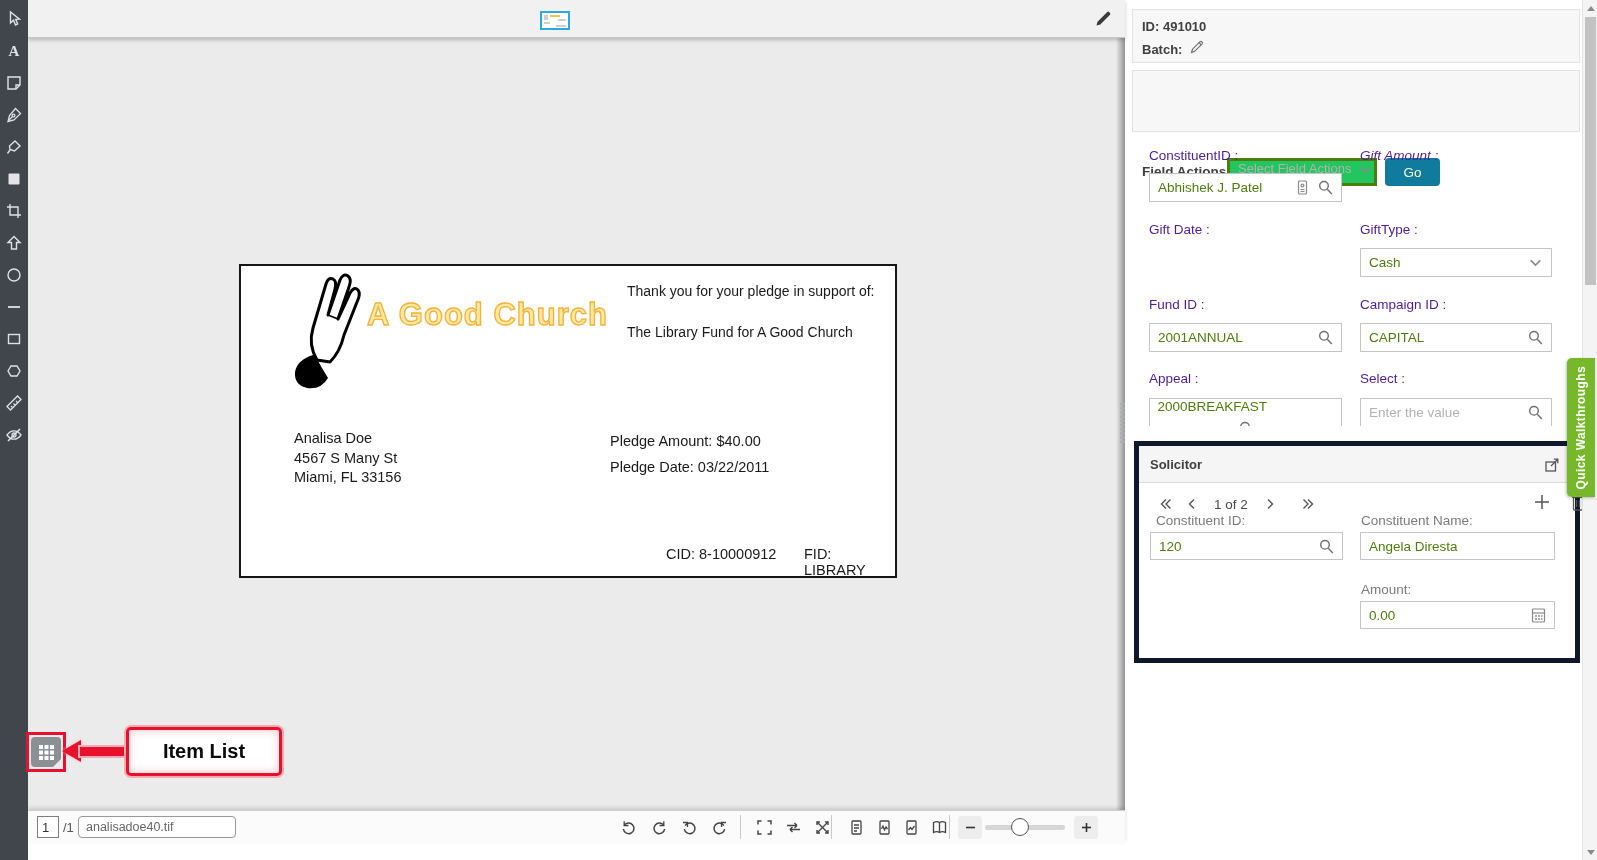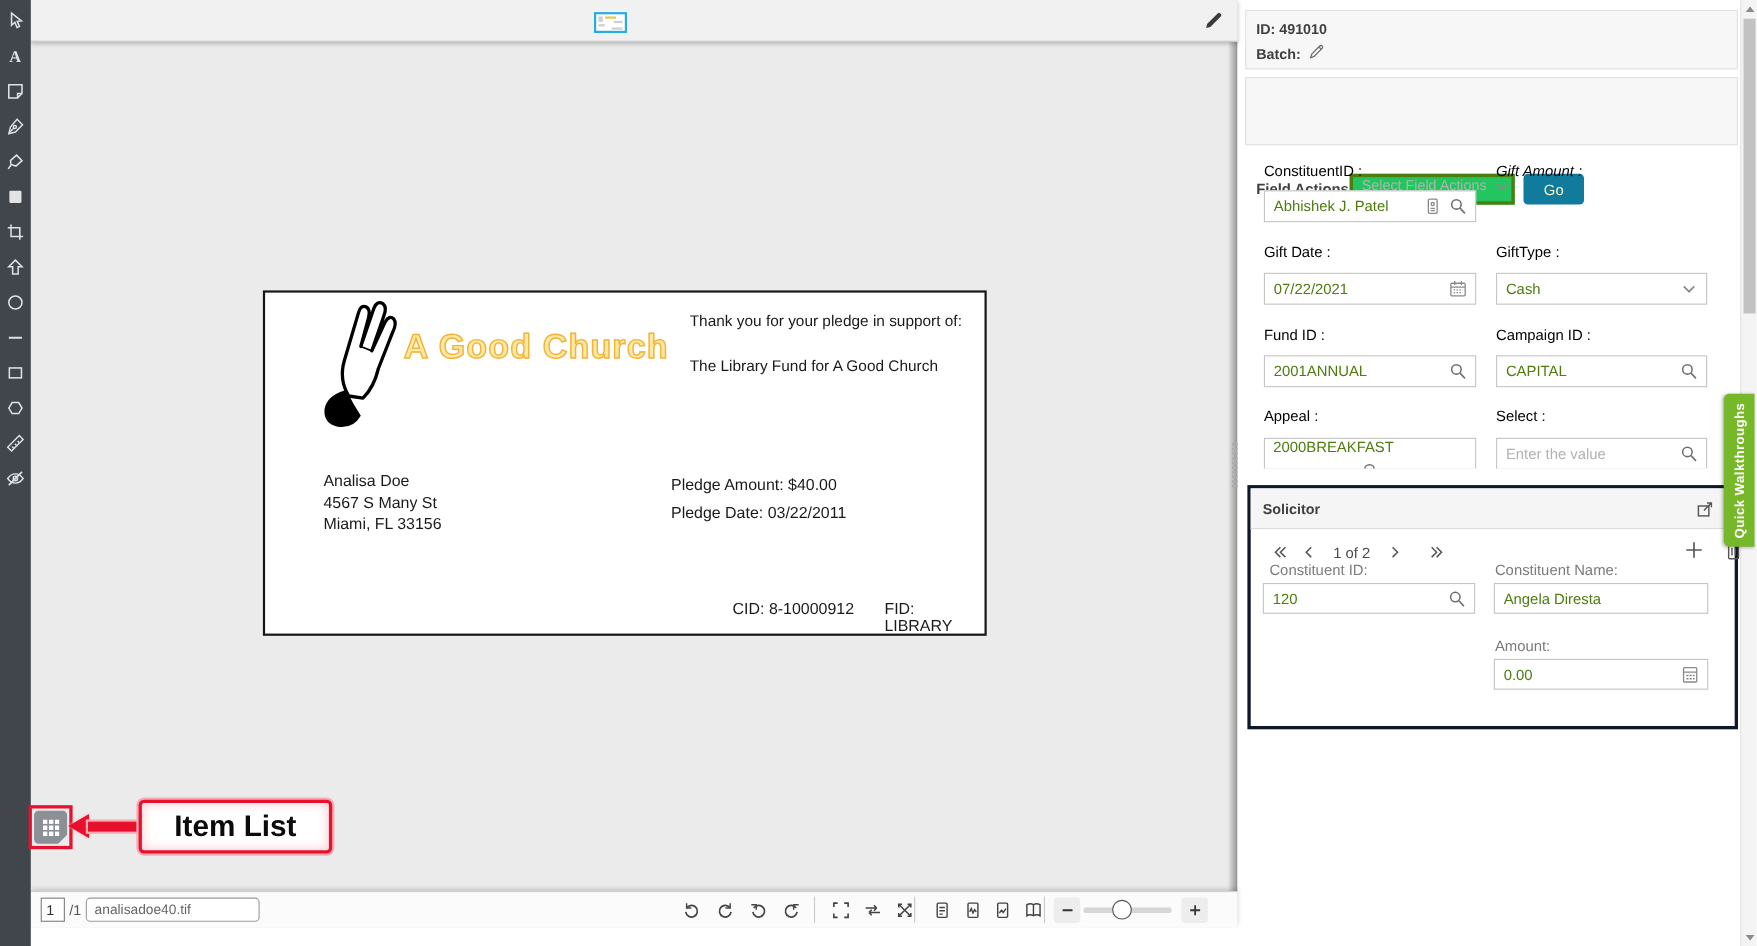--- a/index.html
+++ b/index.html
@@ -62,53 +62,53 @@
   .grid-btn { left:31px; top:737px; width:30px; height:30px; background:#8b9096; border-radius:4px;
     display:flex; align-items:center; justify-content:center; cursor:pointer; }
   .grid-btn::after { content:""; position:absolute; right:-1px; bottom:-1px; width:0; height:0;
     border-style:solid; border-width:0 0 10px 10px; border-color:transparent transparent #ebebeb transparent; }
   .ann-outline { left:26px; top:732px; width:40px; height:40px; border:3px solid #E8112D; pointer-events:none; }
   .ann-shaft { left:80px; top:747px; width:48px; height:9px; background:#E8112D;
     box-shadow:0 0 0 2px #f6aab4; }
   .ann-head { left:62px; top:740px; width:0; height:0; border-style:solid;
     border-width:11.5px 19px 11.5px 0; border-color:transparent #E8112D transparent transparent;
     filter:drop-shadow(0 0 1.5px #f6aab4); }
-  .ann-label { left:126px; top:727px; width:176px; height:49px; background:#fff; border:3px solid #E8112D;
+  .ann-label { left:126px; top:727px; width:156px; height:49px; background:#fff; border:3px solid #E8112D;
     border-radius:5px; box-shadow:0 0 0 2px #f6aab4, inset 0 0 10px rgba(232,17,45,.25);
-    display:flex; align-items:center; justify-content:center; font-size:27px; font-weight:bold; color:#0b0b0b; }
+    display:flex; align-items:center; justify-content:center; font-size:20px; font-weight:bold; color:#0b0b0b; }
 
   
   .right-panel { position:absolute; left:1126px; top:0; width:456px; height:860px; background:#fff;
     color:#404040; }
   .panel-box { position:absolute; left:6px; width:448px; background:#f7f7f7; border:1px solid #e2e2e2; }
   .id-box { top:9px; height:54px; padding:9px 0 0 9px; }
   .id-text { font-size:13px; font-weight:bold; color:#404040; }
   .batch-row { display:flex; align-items:center; gap:7px; margin-top:5px; }
   .fa-box { top:70px; height:62px; }
   .fa-label { position:absolute; left:9px; top:93px; font-size:13.5px; font-weight:bold; color:#404040; }
   .fa-select { position:absolute; left:94px; top:87px; width:150px; height:28px; background:#22c55e;
     border:3px solid #4d7c0f; display:flex; align-items:flex-start; cursor:pointer; }
   .fa-select input { border:none; outline:none; flex:1; min-width:0; font-size:13px; color:#555;
     padding-left:8px; font-family:inherit; background:transparent; }
   .go-btn { position:absolute; left:252px; top:87px; width:55px; height:28px; background:#117B9E;
     border:none; border-radius:4px; color:#fef9c3; font-size:13.5px; cursor:pointer; font-family:inherit; }
 
-  .field-label { position:absolute; font-size:13.5px; color:#000000; }
+  .field-label { position:absolute; font-size:13.5px; color:#4c1d95; }
   .input { position:absolute; height:29px; background:#fff; border:1px solid #c4c4c4;
     display:flex; align-items:center; padding:0 7px 0 8px; gap:6px; }
   .input input { border:none; outline:none; flex:1; min-width:0; font-size:13.5px; color:#4d7c0f;
     font-family:inherit; background:transparent; }
   .input input::placeholder, .fa-select input::placeholder { color:#b2b2b2; }
   .in-icon { width:17px; height:17px; flex:0 0 auto; display:flex; align-items:center; justify-content:center; cursor:pointer; }
   .col1 { left:23px; width:193px; }
   .col2 { left:234px; width:192px; }
   .fields-clip { position:absolute; left:0; top:140px; width:456px; height:286px; overflow:hidden; }
 
   .solicitor { position:absolute; left:8px; top:441px; width:446px; height:222px; background:#fff;
-    border:3px solid #0f172a; }
+    border:5px solid #0f172a; }
   .sol-header { height:37px; background:#f5f5f5; border-bottom:1px solid #dcdcdc; display:flex;
     align-items:center; padding-left:11px; font-size:13px; font-weight:bold; color:#404040; position:relative; }
   .sol-h-icon { position:absolute; top:10px; width:18px; height:18px; cursor:pointer; }
   .sol-pg { position:absolute; top:48px; left:17px; display:flex; align-items:center; gap:6px; }
   .pg-btn { width:20px; height:20px; display:flex; align-items:center; justify-content:center; cursor:pointer; }
   .pg-text { font-size:13.5px; color:#4a4a4a; margin:0 6px; }
   .sol-plus { position:absolute; top:46px; left:393px; width:22px; height:22px; cursor:pointer; }
   .sol-trash { position:absolute; top:46px; left:430px; width:20px; height:22px; cursor:pointer; }
   .sol-label { position:absolute; font-size:13.5px; color:#7b7b7b; }
   .sol-input { position:absolute; height:28px; }
@@ -419,30 +419,20 @@
         <span class="in-icon">
           <svg viewBox="0 0 17 17" fill="none" stroke="#6f6f6f" stroke-width="1.4">
               <circle cx="7" cy="6.8" r="4.3"></circle>
               <path d="M10.3 10.2L14.8 15"></path>
             </svg>
           </span>
       </div>
 
       <span class="field-label col1" style="top:82px;">Gift Date :</span>
       <span class="field-label col2" style="top:82px;">GiftType :</span>
-      <div class="input col1" style="top:108px;">
-        <input value="07/22/2021" style="">
-        <span class="in-icon">
-          <svg viewBox="0 0 17 17" fill="none" stroke="#8a8a8a" stroke-width="1.2">
-              <rect x="2" y="3.5" width="13" height="11.5" rx="1"></rect>
-              <path d="M5.5 1.5v3.5M11.5 1.5v3.5M2 7h13"></path>
-              <path d="M4.5 9.5h8M4.5 12h8" stroke-dasharray="1.4 1.2"></path>
-            </svg>
-          </span>
-      </div>
       <div class="input col2" style="top:108px;">
         <input readonly="" value="Cash" style="">
         <span class="in-icon">
           <svg viewBox="0 0 16 16" fill="none" stroke="#8a8a8a" stroke-width="1.5">
               <path d="M3.5 6l4.5 4.5L12.5 6"></path>
             </svg>
           </span>
       </div>
 
       <span class="field-label col1" style="top:157px;">Fund ID :</span>

